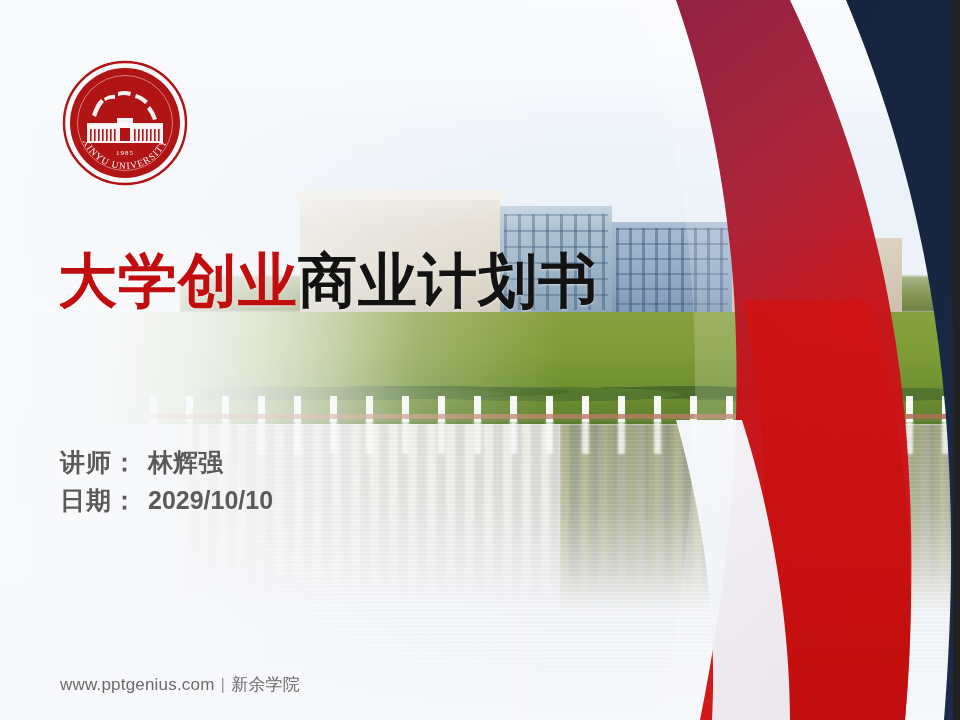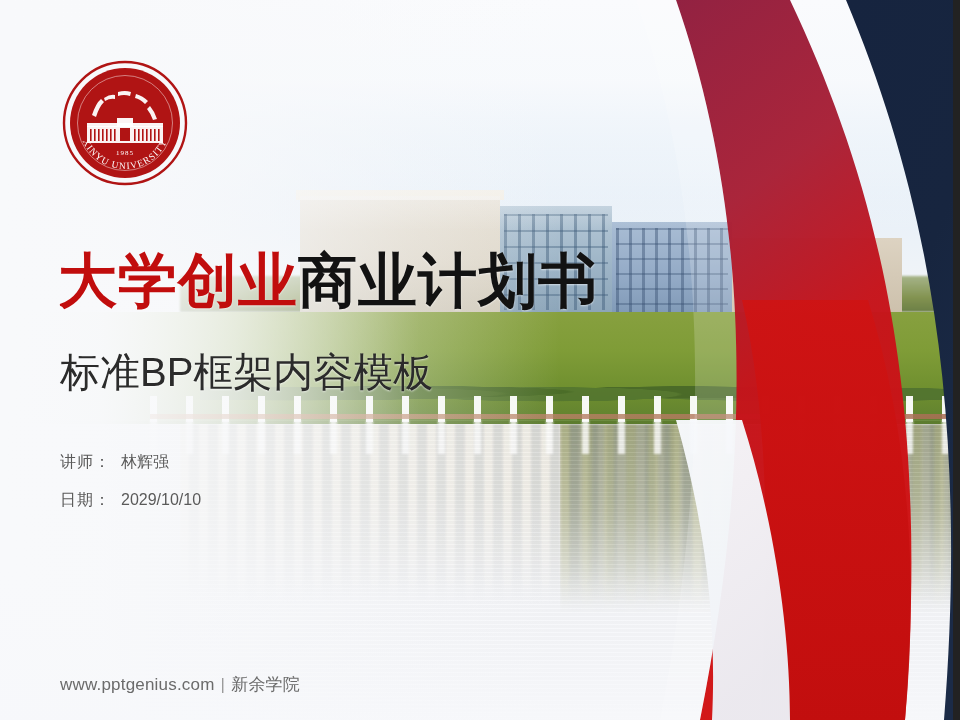--- a/index.html
+++ b/index.html
@@ -242,25 +242,26 @@
     font-weight: 400;
     color: #2b2b2b;
     line-height: 1;
     white-space: nowrap;
     text-shadow: 0 1px 2px rgba(255,255,255,.6);
   }
 
   .meta {
     position: absolute;
     left: 60px; top: 443px;
-    font-size: 16px;
+    font-size: 25px;
     color: #5a5a5a;
     line-height: 38px;
     white-space: nowrap;
     text-shadow: 0 1px 2px rgba(255,255,255,.65);
+    font-weight: bold;
   }
   .meta .row { display: block; }
   .meta .label { letter-spacing: 1px; }
   .meta .value { margin-left: 10px; }
 
   .footer {
     position: absolute;
     left: 60px; bottom: 24px;
     font-size: 17px;
     color: #6b6b6b;
@@ -401,21 +402,20 @@
       <text fill="#ffffff" font-size="9.5" font-family="Liberation Serif, serif" letter-spacing="1.1">
         <textPath href="#arcEn" startOffset="50%" text-anchor="middle">XINYU UNIVERSITY</textPath>
       </text>
     </svg>
   </div>
 
   <div class="title">
     <span class="red">大学创业</span><span class="black">商业计划书</span>
   </div>
 
-  <div class="subtitle">标准BP框架内容模板</div>
 
   <div class="meta">
     <span class="row">
       <span class="label">讲师：</span><span class="value">林辉强</span>
     </span>
     <span class="row">
       <span class="label">日期：</span><span class="value">2029/10/10</span>
     </span>
   </div>
 

